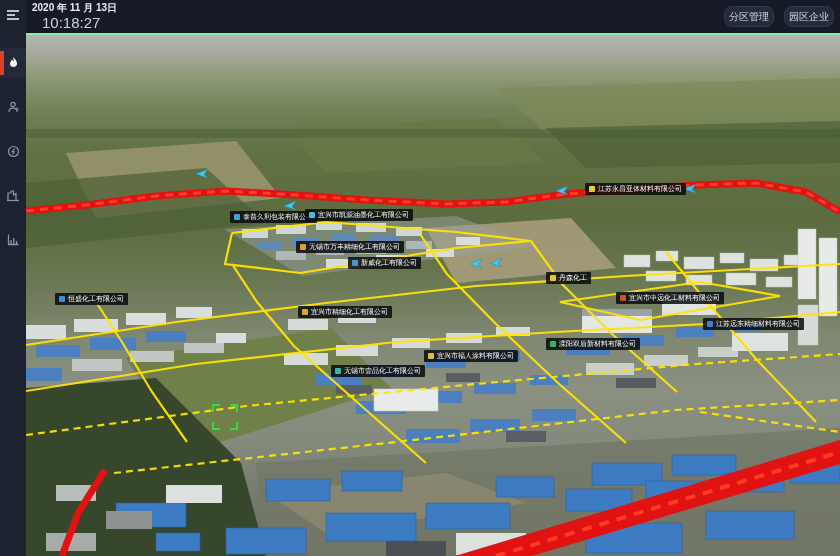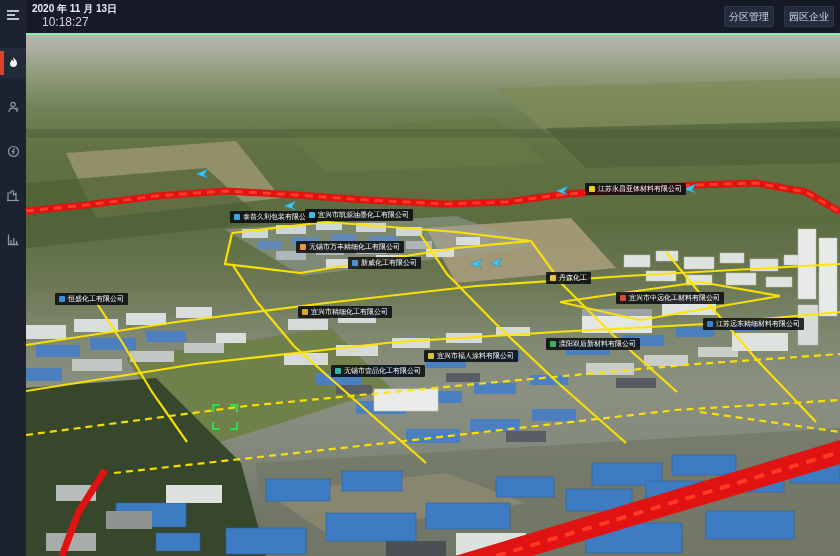--- a/index.html
+++ b/index.html
@@ -13,25 +13,25 @@
   .sb-item.menu{height:30px;}
   .sb-item.active{background:#232a3a;}
   .sb-item.active::before{content:"";position:absolute;left:0;top:3px;bottom:3px;width:4px;background:#d8432a;}
   .sb-item svg{display:block;}
 
   
   .header{position:absolute;left:26px;top:0;width:814px;height:33px;background:#151a26;
           border-bottom:2px solid #86efac;display:flex;align-items:center;z-index:25;}
   .dt{margin-left:6px;display:flex;flex-direction:column;justify-content:center;line-height:1.2;}
   .date{color:#e8ecf4;font-size:10px;font-weight:bold;}
-  .time{color:#cdd4e2;font-size:12px;padding-left:10px;}
+  .time{color:#cdd4e2;font-size:15px;padding-left:10px;}
   .title{position:absolute;left:50%;transform:translateX(-50%);top:0;height:33px;display:flex;align-items:center;
          color:#f2f5fb;font-size:13px;font-weight:bold;letter-spacing:1px;}
   .hbtns{margin-left:auto;display:flex;align-items:center;gap:10px;padding-right:6px;}
-  .hbtn{width:48px;height:19px;background:#232b3d;border:1px solid #2e3850;border-radius:2px;
+  .hbtn{width:48px;height:19px;background:#232b3d;border:1px solid #2e3850;border-radius:8px;
         color:#d5dbe8;font-size:10px;display:flex;align-items:center;justify-content:center;cursor:pointer;}
   .hdrop{width:78px;height:26px;background:#1d2433;border:1px solid #2e3850;border-radius:2px;
          display:flex;flex-direction:column;align-items:center;justify-content:center;cursor:pointer;}
   .hdrop .lab{color:#e3d9ee;font-size:9px;font-weight:bold;line-height:10px;}
   .hdrop .line{width:64px;height:1px;background:#6d7890;margin:1px 0;}
 
   
   .map{position:absolute;left:26px;top:33px;width:814px;height:523px;background:#5f7042;cursor:grab;}
   .map svg{position:absolute;left:0;top:0;}
 

